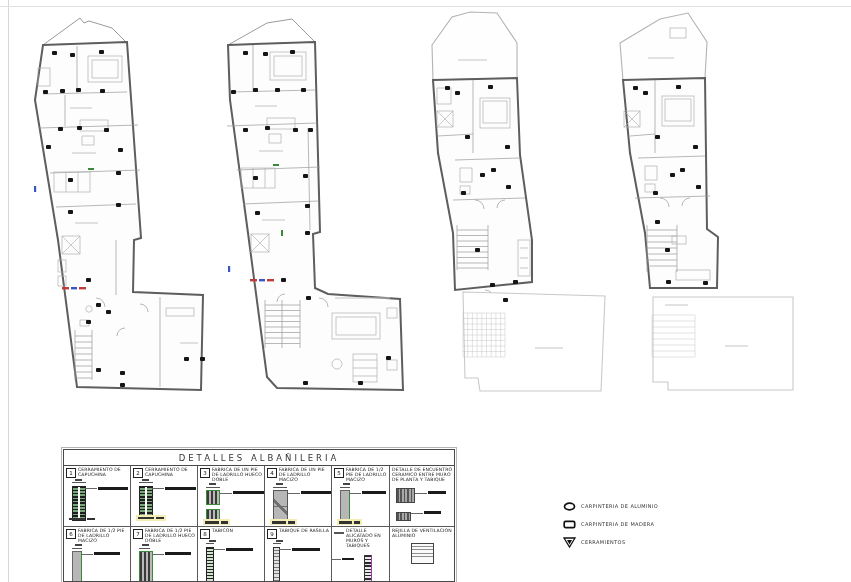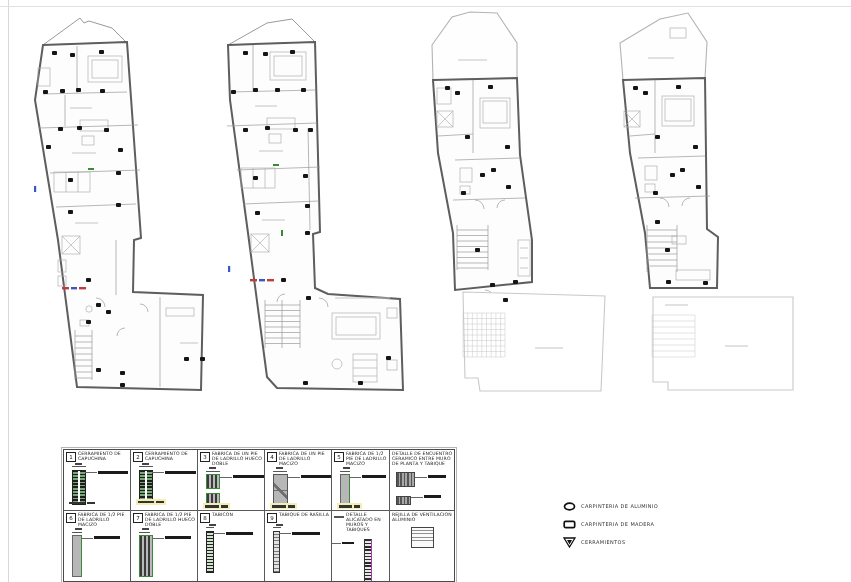--- a/index.html
+++ b/index.html
@@ -313,20 +313,21 @@
       <rect x="86" y="177" width="5" height="4" rx="1"></rect>
         <rect x="43" y="183" width="5" height="4" rx="1"></rect>
       <rect x="45" y="212" width="5" height="4" rx="1"></rect>
         <rect x="55" y="240" width="5" height="4" rx="1"></rect>
       <rect x="56" y="272" width="5" height="4" rx="1"></rect>
         <rect x="93" y="273" width="5" height="4" rx="1"></rect>
     </g>
   </svg>
 
   <div id="dtable">
+    <div class="thead">DETALLES ALBAÑILERIA</div>
     <div class="tgrid">
 
       <div class="dcell">
         <div class="dhdr">
             <span class="numbox">1</span>
         <span class="dlabel">CERRAMIENTO DE CAPUCHINA</span>
           </div>
         <div class="diag">
           <span class="dim"></span>
             <span class="wcol w-capu"></span>

